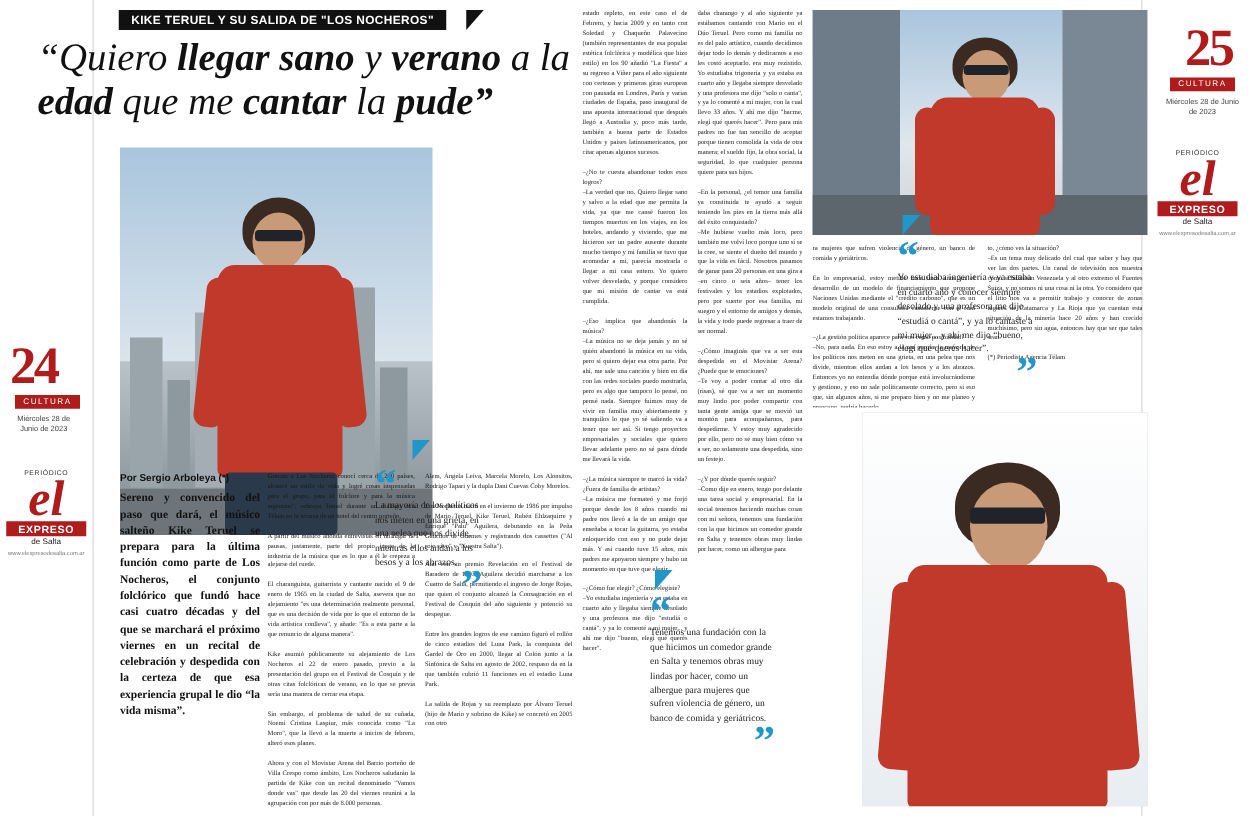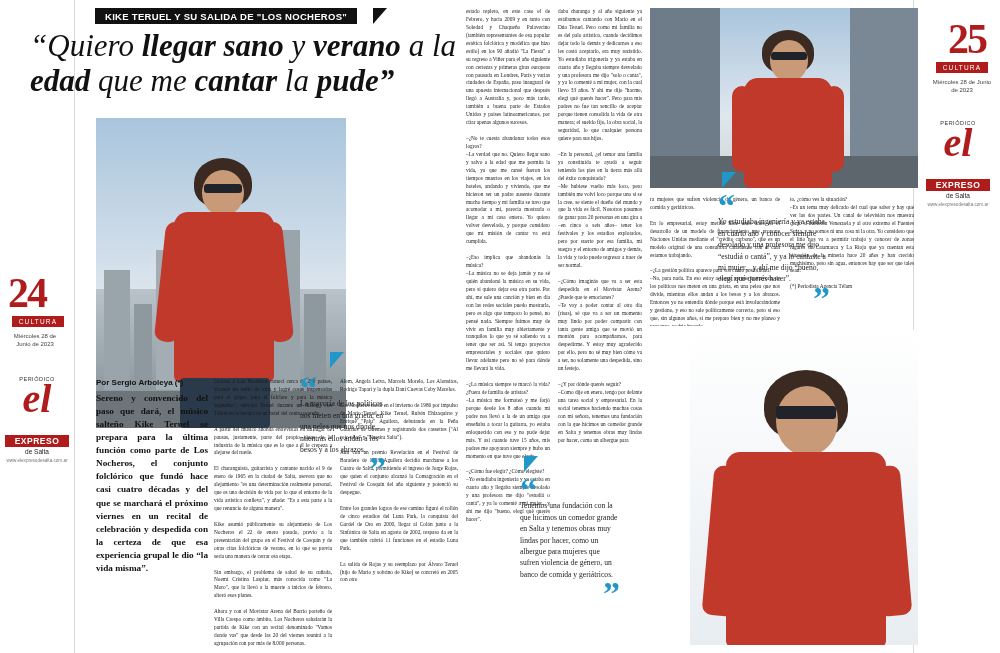--- a/index.html
+++ b/index.html
@@ -43,21 +43,21 @@
   .logo{
     position:absolute;text-align:center;width:64px;
   }
   .logo .pe{font-family:"Liberation Sans",sans-serif;font-size:5.5px;letter-spacing:.5px;color:#333;}
   .logo .el{
     font-family:"Liberation Serif",serif;font-style:italic;font-weight:bold;
     font-size:40px;color:#b01c1c;line-height:.85;
   }
   .logo .expreso{
     background:#b01c1c;color:#fff;font-family:"Liberation Sans",sans-serif;font-weight:bold;
-    font-size:8.5px;letter-spacing:.5px;padding:1px 0;margin-top:19px;
+    font-size:8.5px;letter-spacing:.5px;padding:1px 0;margin-top:1px;
   }
   .logo .salta{font-family:"Liberation Sans",sans-serif;font-size:6.5px;color:#222;margin-top:1px;}
   .logo .url{font-family:"Liberation Sans",sans-serif;font-size:4.6px;color:#777;margin-top:3px;}
   .logo-left{left:5px;top:376px;}
   .logo-right{right:10px;top:120px;}
 
   
   .kicker{
     position:absolute;left:95px;top:8px;height:16px;
     background:#111;color:#fff;display:flex;align-items:center;

